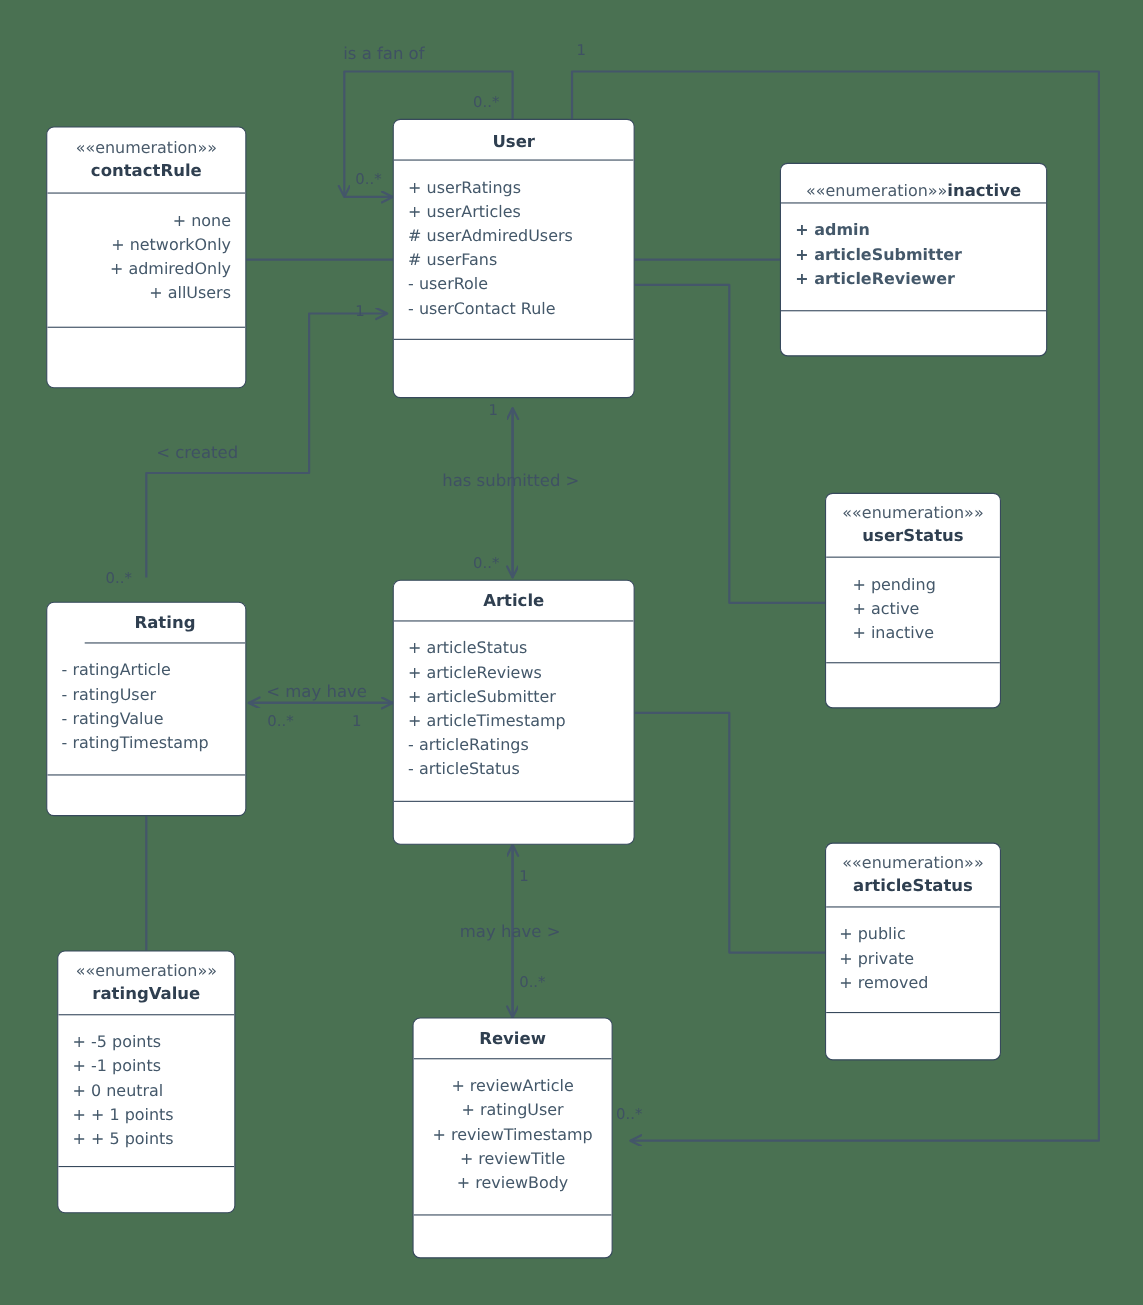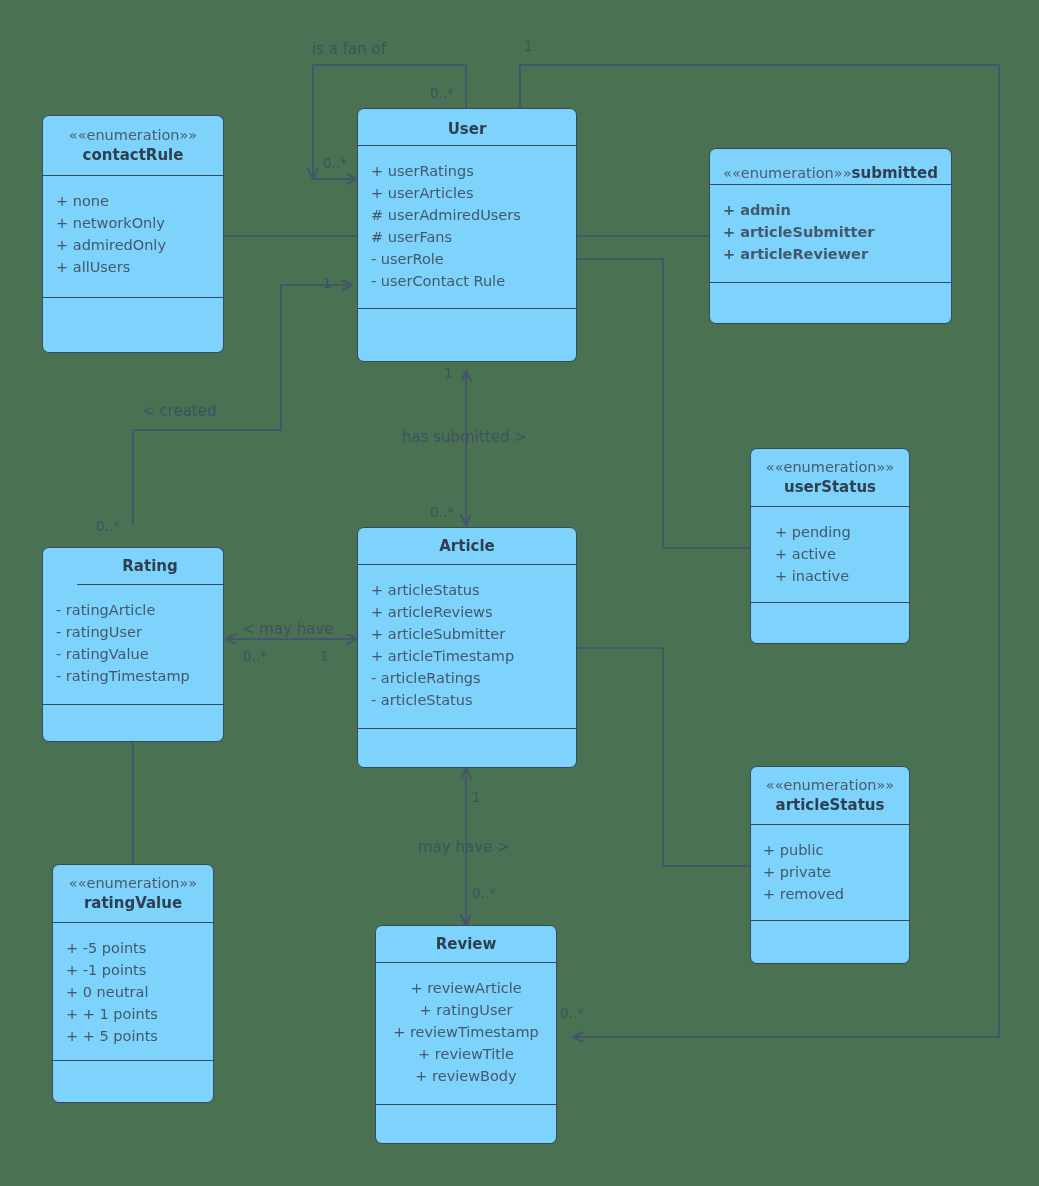--- a/index.html
+++ b/index.html
@@ -9,21 +9,21 @@
     background:#4a7152;
     font-family:"DejaVu Sans", sans-serif;
     overflow:hidden;
   }
   #canvas{position:relative;width:1039px;height:1186px;}
 
   svg.edges{position:absolute;left:0;top:0;width:1039px;height:1186px;pointer-events:none;}
 
   .uml-class{
     position:absolute;
-    background:#7dd3fc;
+    background:#ffffff;
     border:1.6px solid #37495c;
     border-radius:7px;
     box-sizing:border-box;
     overflow:hidden;
     color:#3a4a5a;
   }
   .cls-header{
     border-bottom:1.6px solid #37495c;
     text-align:center;
     font-size:15px;
@@ -109,21 +109,21 @@
       <path d="M466,768 L466,925" marker-end="url(#arrOpen)"></path>
 
     </g>
   </svg>
 
   <div class="uml-class" style="left:42px;top:115px;width:182px;height:238px;">
     <div class="cls-header" style="height:60px;">
       <span class="stereo">««enumeration»»</span>
       <span class="nm">contactRule</span>
     </div>
-    <div class="cls-attrs" style="height:122px;">
+    <div class="cls-attrs" style="height:122px;text-align:right;">
       <div>+ none</div>
       <div>+ networkOnly</div>
       <div>+ admiredOnly</div>
       <div>+ allUsers</div>
     </div>
     <div class="cls-methods"></div>
   </div>
 
   <div class="uml-class" style="left:357px;top:108px;width:220px;height:254px;">
     <div class="cls-header" style="height:37px;justify-content:flex-end;">
@@ -135,21 +135,21 @@
       <div># userAdmiredUsers</div>
       <div># userFans</div>
       <div>- userRole</div>
       <div>- userContact Rule</div>
     </div>
     <div class="cls-methods"></div>
   </div>
 
   <div class="uml-class" style="left:709px;top:148px;width:243px;height:176px;">
     <div class="cls-header inline" style="height:36px;line-height:36px;">
-      <span class="stereo">««enumeration»»</span><span class="nm">submitted</span>
+      <span class="stereo">««enumeration»»</span><span class="nm">inactive</span>
     </div>
     <div class="cls-attrs" style="height:98px;font-weight:bold;">
       <div>+ admin</div>
       <div>+ articleSubmitter</div>
       <div>+ articleReviewer</div>
     </div>
     <div class="cls-methods"></div>
   </div>
 
   <div class="uml-class" style="left:750px;top:448px;width:160px;height:196px;">

